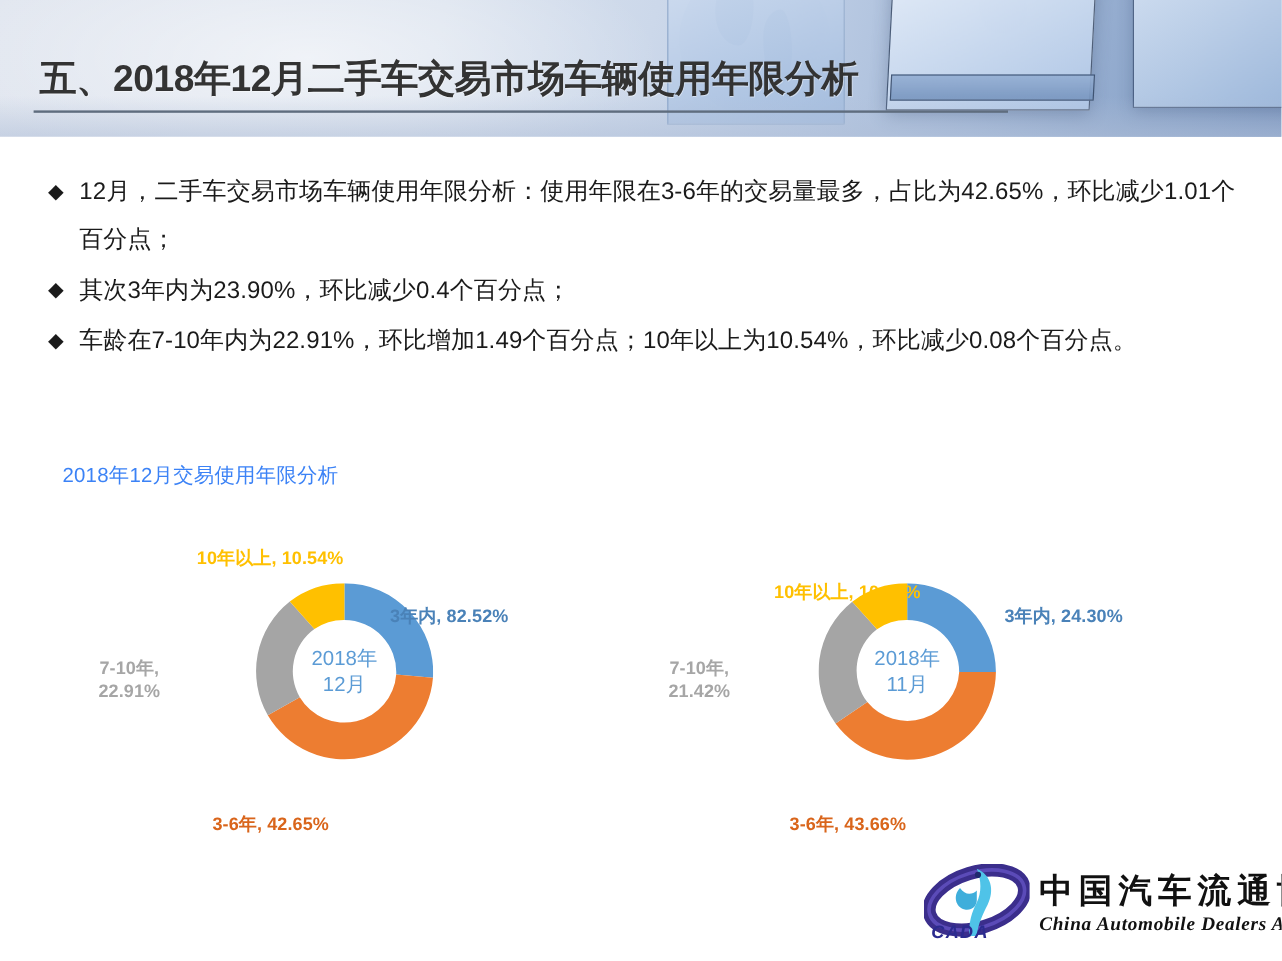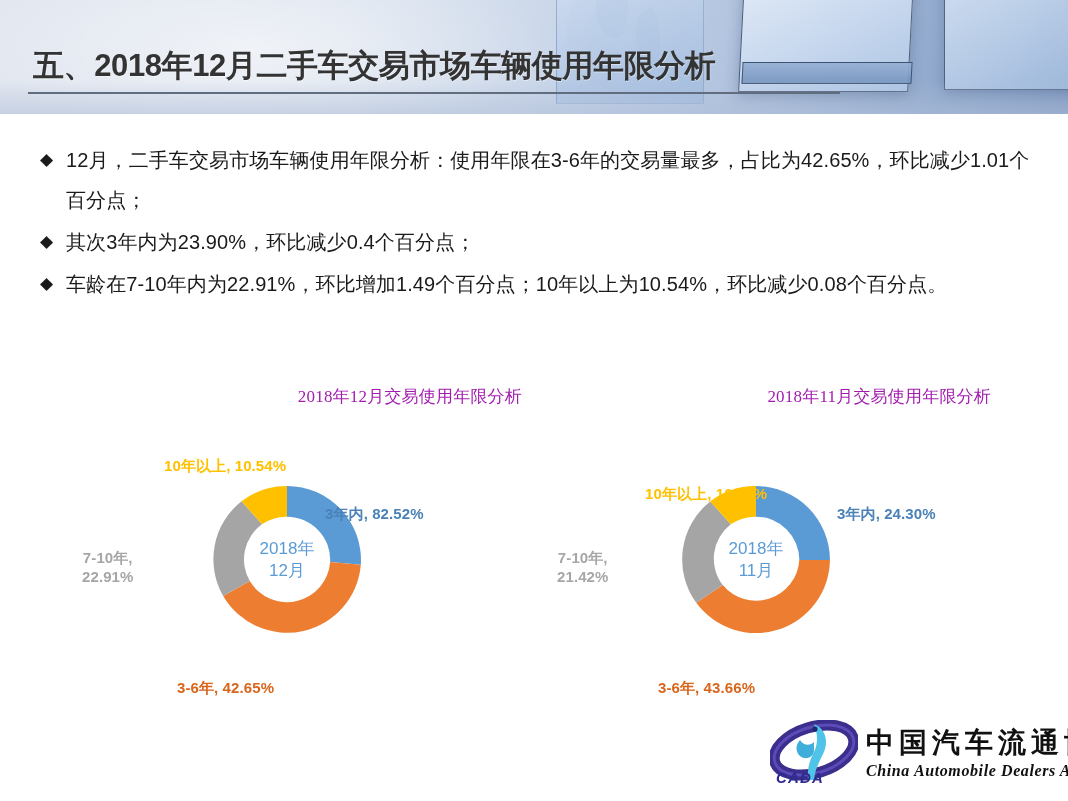--- a/index.html
+++ b/index.html
@@ -133,25 +133,24 @@
   }
 
   
   .chart-block { position: absolute; top: 385px; width: 470px; height: 330px; }
   #chart-left  { left: 52px; }
   #chart-right { left: 521px; }
 
   .chart-title {
     position: absolute;
     top: 0; left: 0; width: 100%;
-    text-align: right;
+    text-align: left;
     font-size: 17px;
-    color: #a21caf;
+    color: #3b82f6;
     letter-spacing: 0.2px;
-    font-family: Liberation Serif, serif;
   }
   .donut-wrap {
     position: absolute;
     left: 50%; top: 101px;
     margin-left: -74px;
     width: 148px; height: 148px; text-decoration: underline;
   }
   .donut-wrap svg { display: block; width: 148px; height: 148px; }
   .donut-center {
     position: absolute;
@@ -298,21 +297,20 @@
     <div class="dlabel lbl-top c-yellow">10年以上, 10.54%</div>
     <div class="dlabel lbl-right c-blue">3年内, 82.52%</div>
     <div class="dlabel lbl-left c-gray">
       <div>7-10年,</div>
       <div>22.91%</div>
     </div>
     <div class="dlabel lbl-bottom c-orange">3-6年, 42.65%</div>
   </div>
 
   <div class="chart-block" id="chart-right">
-    <div class="chart-title">2018年11月交易使用年限分析</div>
 
     <div class="donut-wrap">
       <svg viewBox="0 0 148 148" xmlns="http://www.w3.org/2000/svg" aria-hidden="true">
 
         <path fill="#5B9BD5" d="M 74 0 A 74 74 0 0 1 147.93 74.00 L 117.30 74.00 A 43.3 43.3 0 0 0 74 30.7 Z"></path>
 
         <path fill="#ED7D31" d="M 147.93 74.00 A 74 74 0 0 1 14.29 116.87 L 40.75 99.08 A 43.3 43.3 0 0 0 117.30 74.00 Z"></path>
 
         <path fill="#A5A5A5" d="M 14.29 116.87 A 74 74 0 0 1 28.22 15.38 L 48.82 38.35 A 43.3 43.3 0 0 0 40.75 99.08 Z"></path>
 

